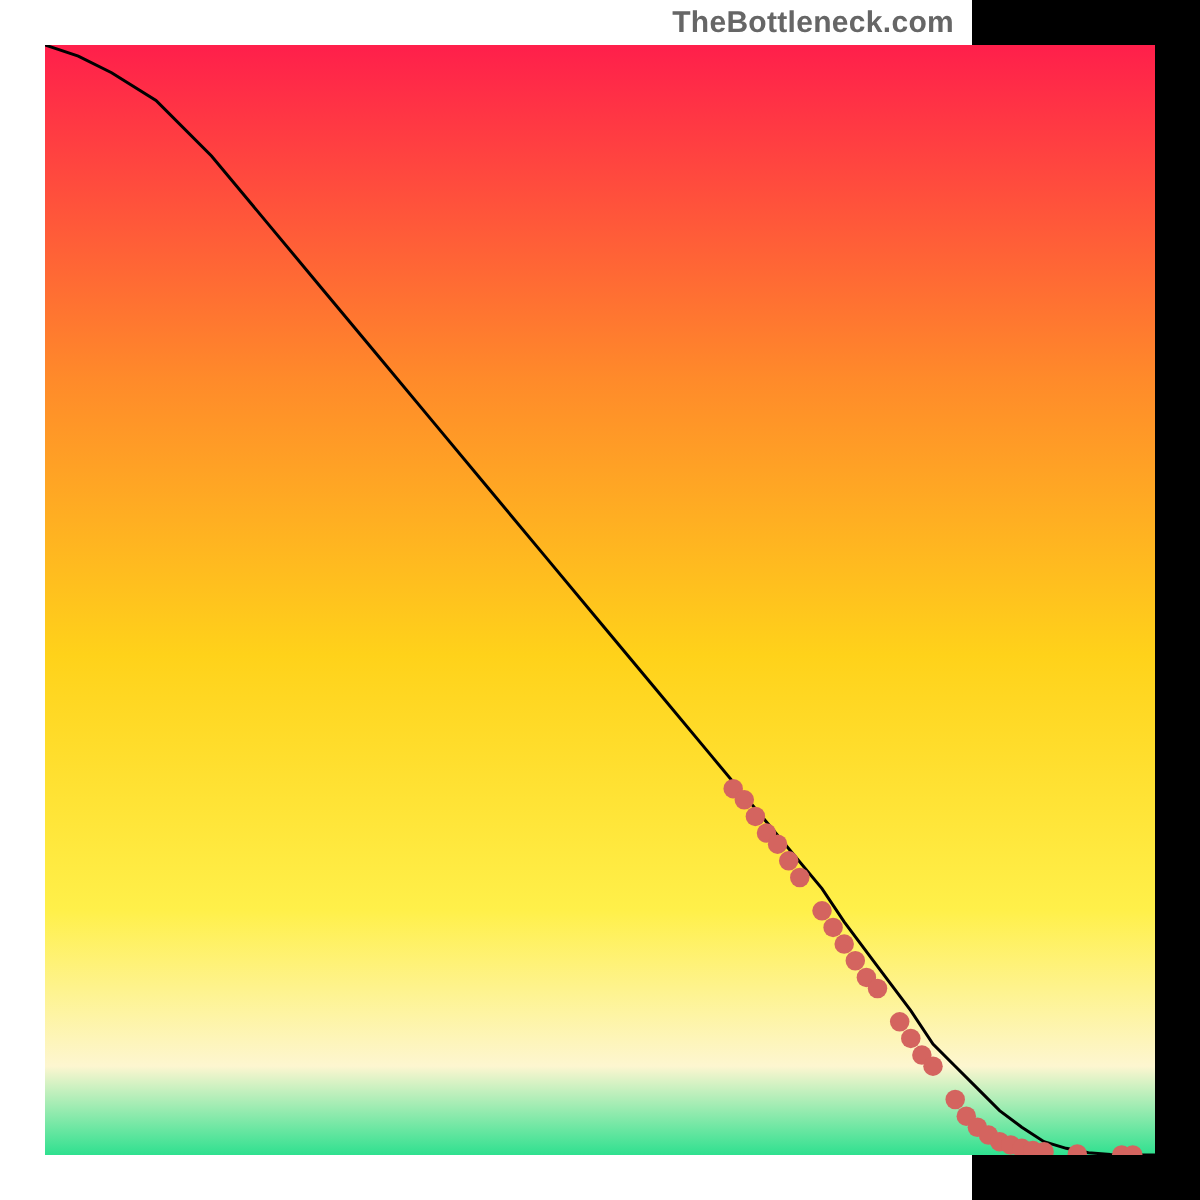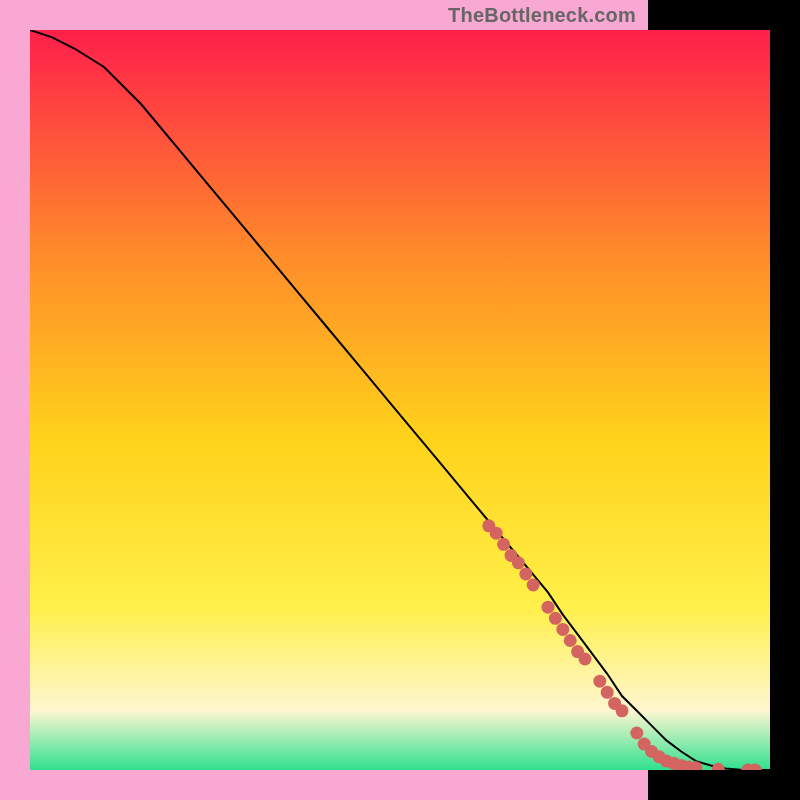--- a/index.html
+++ b/index.html
@@ -8,21 +8,21 @@
     width: 800px;
     height: 800px;
     background: #000;
     overflow: hidden;
     font-family: Arial, Helvetica, sans-serif;
   }
   .stage {
     position: relative;
     width: 648px;
     height: 800px;
-    background: #f9a8d4;
+    background: #ffffff;
   }
   .watermark {
     position: absolute;
     top: 4px;
     right: 12px;
     color: #666;
     font-size: 20px;
     font-weight: 600;
     letter-spacing: 0.2px;
     z-index: 50;

